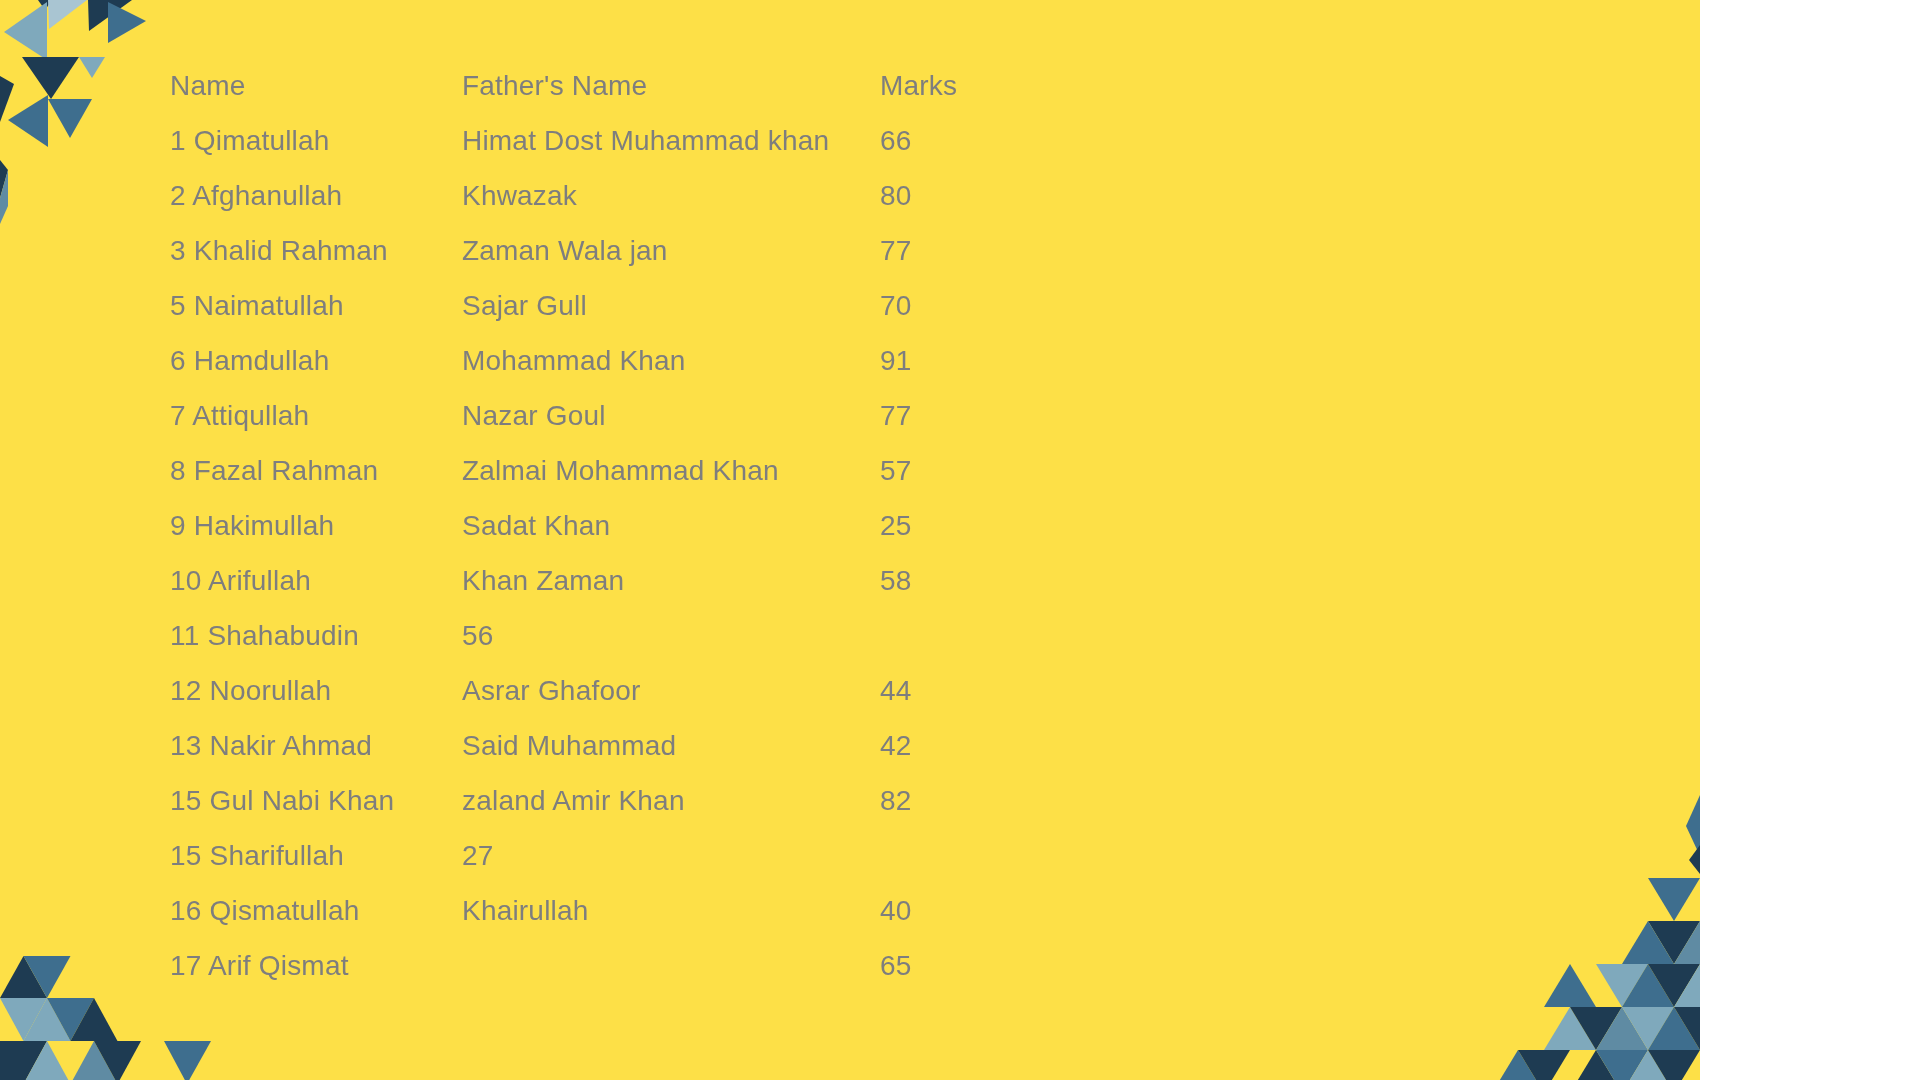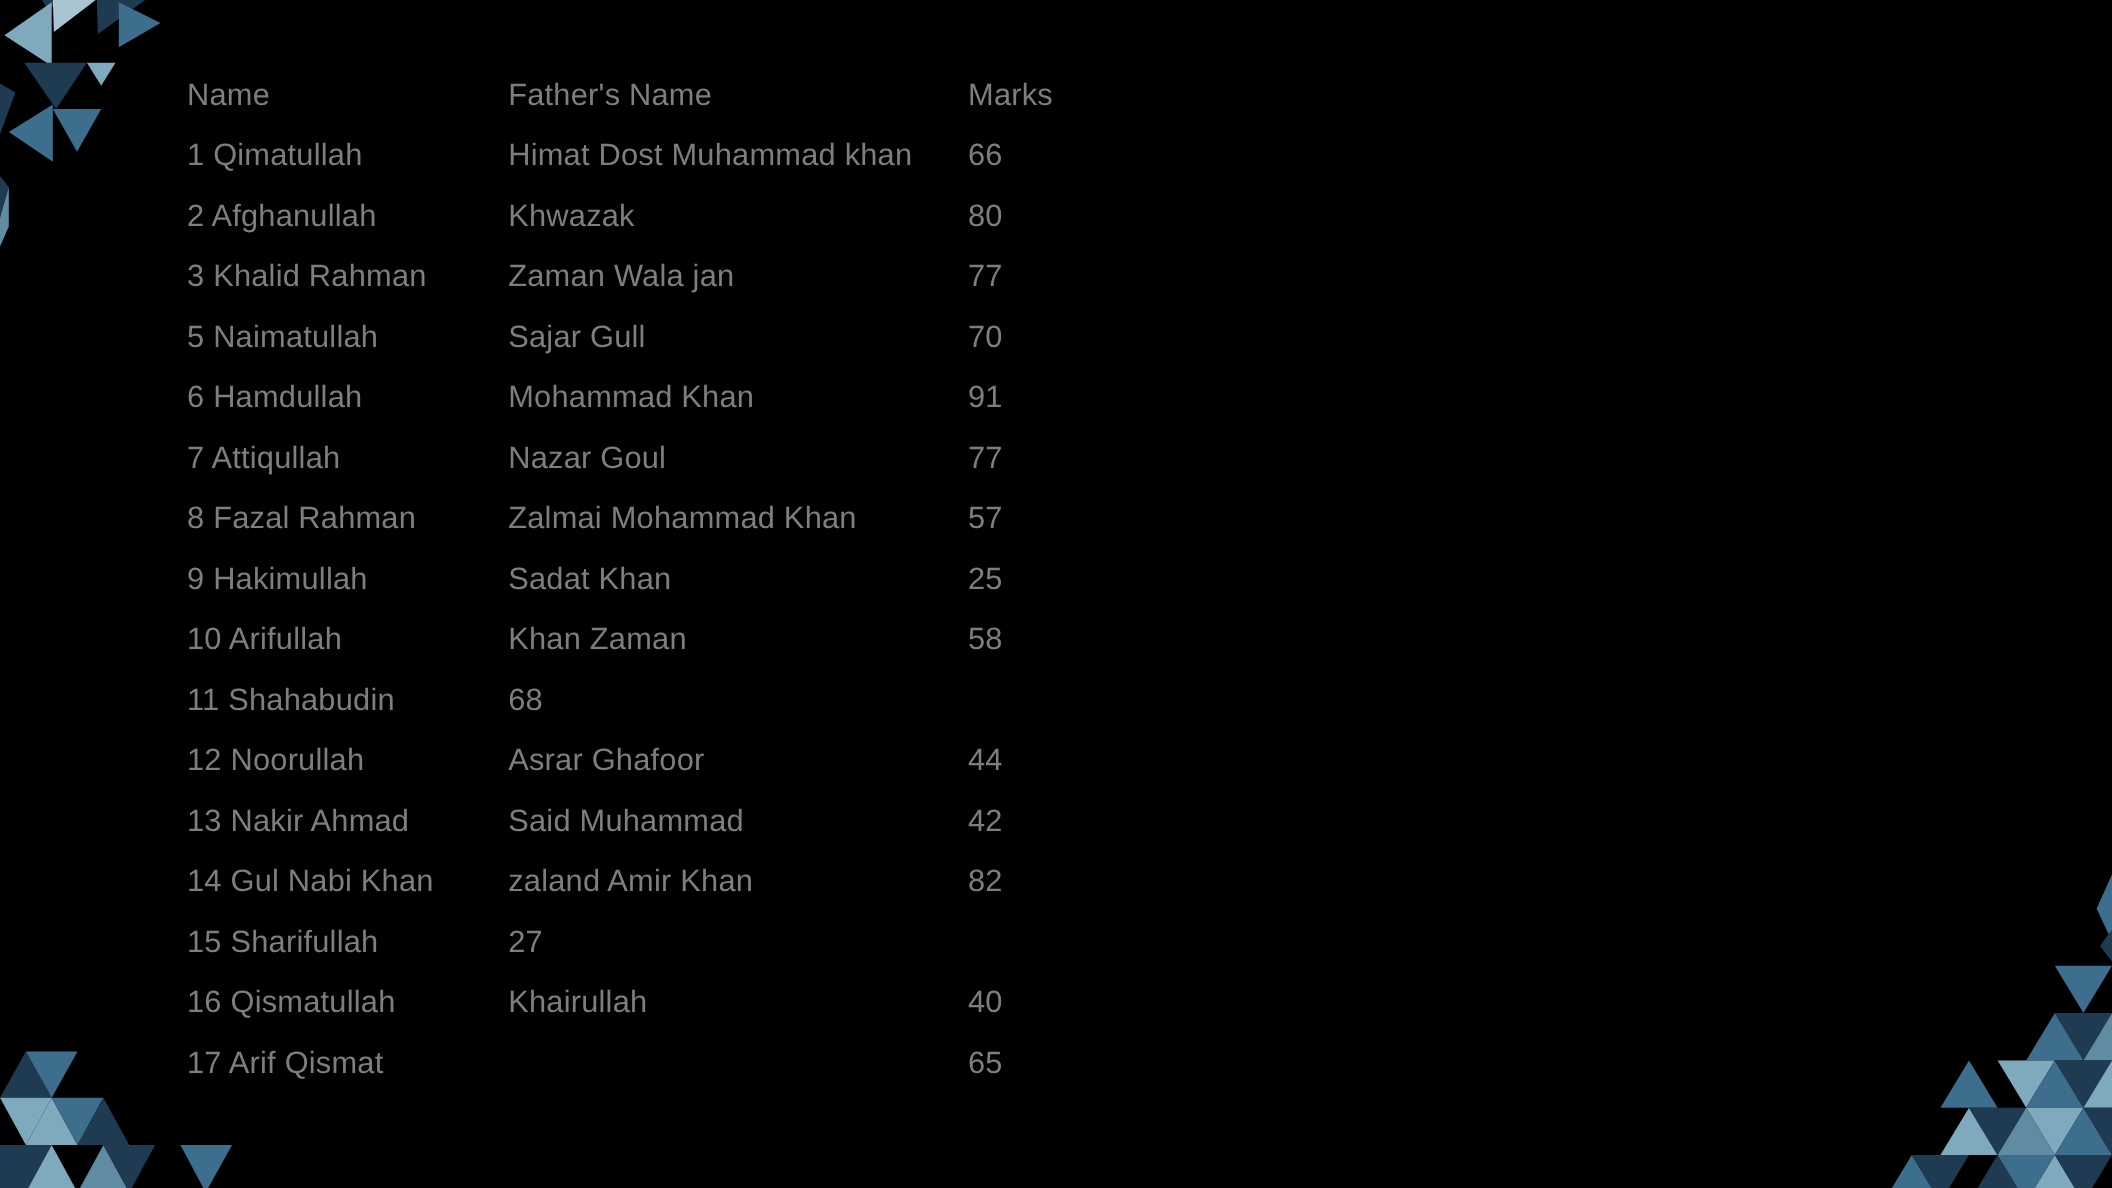--- a/index.html
+++ b/index.html
@@ -1,21 +1,21 @@
 <!DOCTYPE html>
 <html><head>
 <meta charset="utf-8">
 <style>
   html, body { margin: 0; padding: 0; }
   body {
     width: 1920px; height: 1080px; overflow: hidden;
     background: #ffffff;
     font-family: "Liberation Sans", sans-serif;
   }
-  .slide { position: relative; width: 1920px; height: 1080px; background: #000000; }
+  .slide { position: relative; width: 1700px; height: 1080px; background: #fde047; }
 
   
   .marks-table { position: absolute; left: 170px; top: 58px; width: 800px; }
   .trow { display: flex; height: 55px; align-items: center; }
   .cell {
     color: #7e7e7e; font-size: 28px; font-weight: 400;
     white-space: nowrap; overflow: visible; letter-spacing: 0.2px;
   }
   .cell-name   { width: 292px; }
   .cell-father { width: 418px; }
@@ -155,37 +155,37 @@
     </div>
 
     <div class="trow">
       <div class="cell cell-name">10 Arifullah</div>
       <div class="cell cell-father">Khan Zaman</div>
       <div class="cell cell-marks">58</div>
     </div>
 
     <div class="trow">
       <div class="cell cell-name">11 Shahabudin</div>
-      <div class="cell cell-marks">68</div>
+      <div class="cell cell-marks">56</div>
     </div>
 
     <div class="trow">
       <div class="cell cell-name">12 Noorullah</div>
       <div class="cell cell-father">Asrar Ghafoor</div>
       <div class="cell cell-marks">44</div>
     </div>
 
     <div class="trow">
       <div class="cell cell-name">13 Nakir Ahmad</div>
       <div class="cell cell-father">Said Muhammad</div>
       <div class="cell cell-marks">42</div>
     </div>
 
     <div class="trow">
-      <div class="cell cell-name">14 Gul Nabi Khan</div>
+      <div class="cell cell-name">15 Gul Nabi Khan</div>
       <div class="cell cell-father">zaland Amir Khan</div>
       <div class="cell cell-marks">82</div>
     </div>
 
     <div class="trow">
       <div class="cell cell-name">15 Sharifullah</div>
       <div class="cell cell-marks">27</div>
     </div>
 
     <div class="trow">

